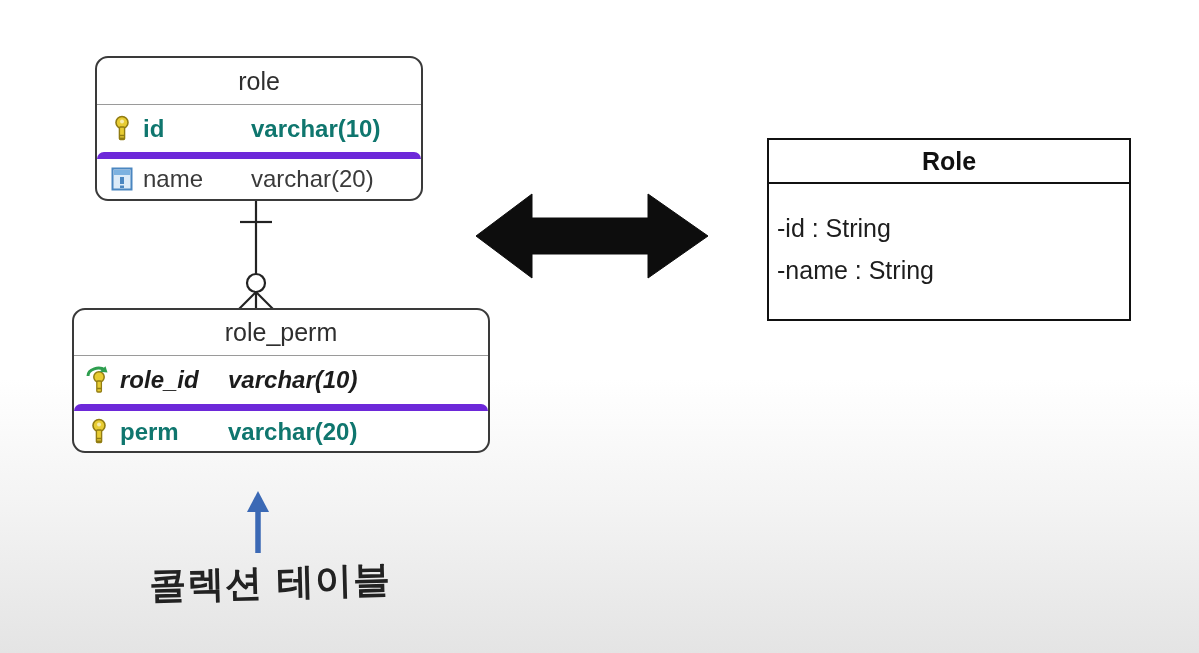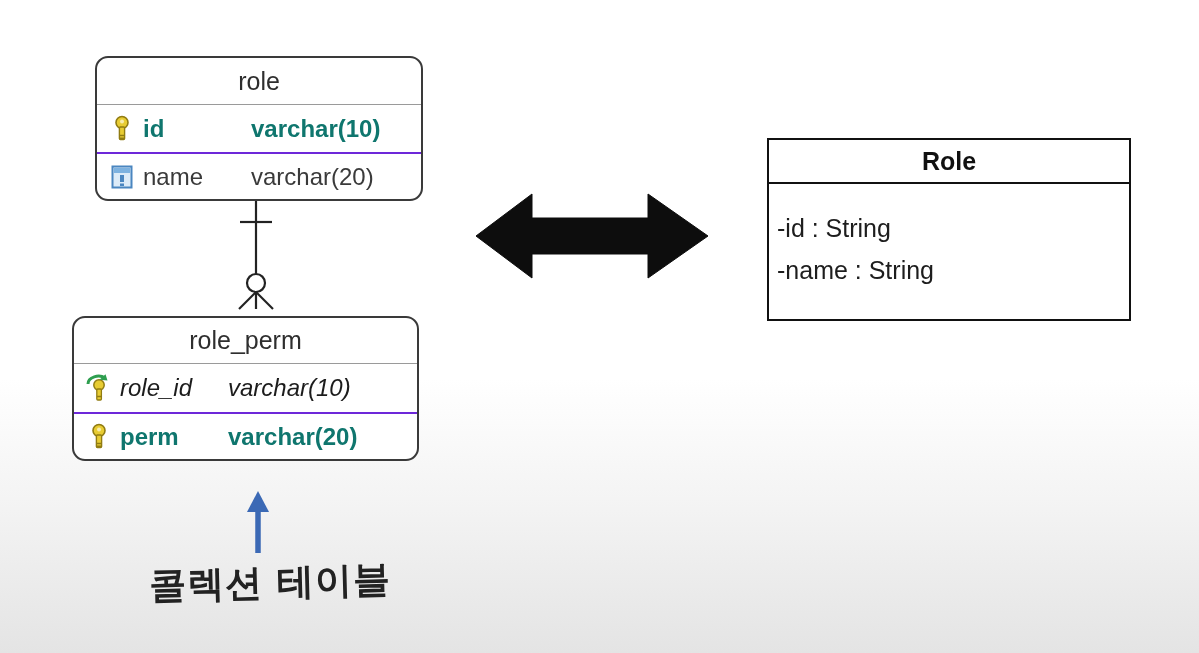--- a/index.html
+++ b/index.html
@@ -14,31 +14,31 @@
     border-radius:13px;box-sizing:border-box;overflow:hidden;
   }
   .er-header{
     text-align:center;font-size:25px;color:#2e2e2e;
     border-bottom:1px solid #9a9a9a;display:flex;align-items:center;justify-content:center;
   }
   .er-row{
     display:flex;align-items:center;padding-left:10px;box-sizing:border-box;
     font-size:24px;color:#222;
   }
-  .er-row + .er-row{border-top:2px solid #6d28d9;}
+  .er-row + .er-row{border-top:7px solid #6d28d9;border-radius:7px;}
   .er-row .icon{width:30px;height:30px;flex:0 0 30px;display:flex;align-items:center;justify-content:center;margin-right:6px;}
   .er-col-name{width:108px;flex:0 0 108px;}
   .er-col-type{flex:1;}
   .row-bold{font-weight:bold;color:#0f766e;}
-  .row-bold-italic{font-weight:normal;font-style:italic;color:#1c1c1c;}
+  .row-bold-italic{font-weight:bold;font-style:italic;color:#1c1c1c;}
   .row-regular{font-weight:normal;color:#3a3a3a;}
   #table-role{left:95px;top:56px;width:328px;height:145px;}
   #table-role .er-header{height:46px;}
   #table-role .er-row{height:47px;}
-  #table-role-perm{left:72px;top:316px;width:347px;height:145px;}
+  #table-role-perm{left:72px;top:308px;width:418px;height:145px;}
   #table-role-perm .er-header{height:45px;}
   #table-role-perm .er-row{height:48px;}
   
   .uml-class{
     position:absolute;left:767px;top:138px;width:364px;height:183px;
     background:#ffffff;border:2.5px solid #111;box-sizing:border-box;
   }
   .uml-header{
     height:42px;border-bottom:2px solid #111;display:flex;align-items:center;justify-content:center;
     font-weight:bold;font-size:25px;color:#111;

